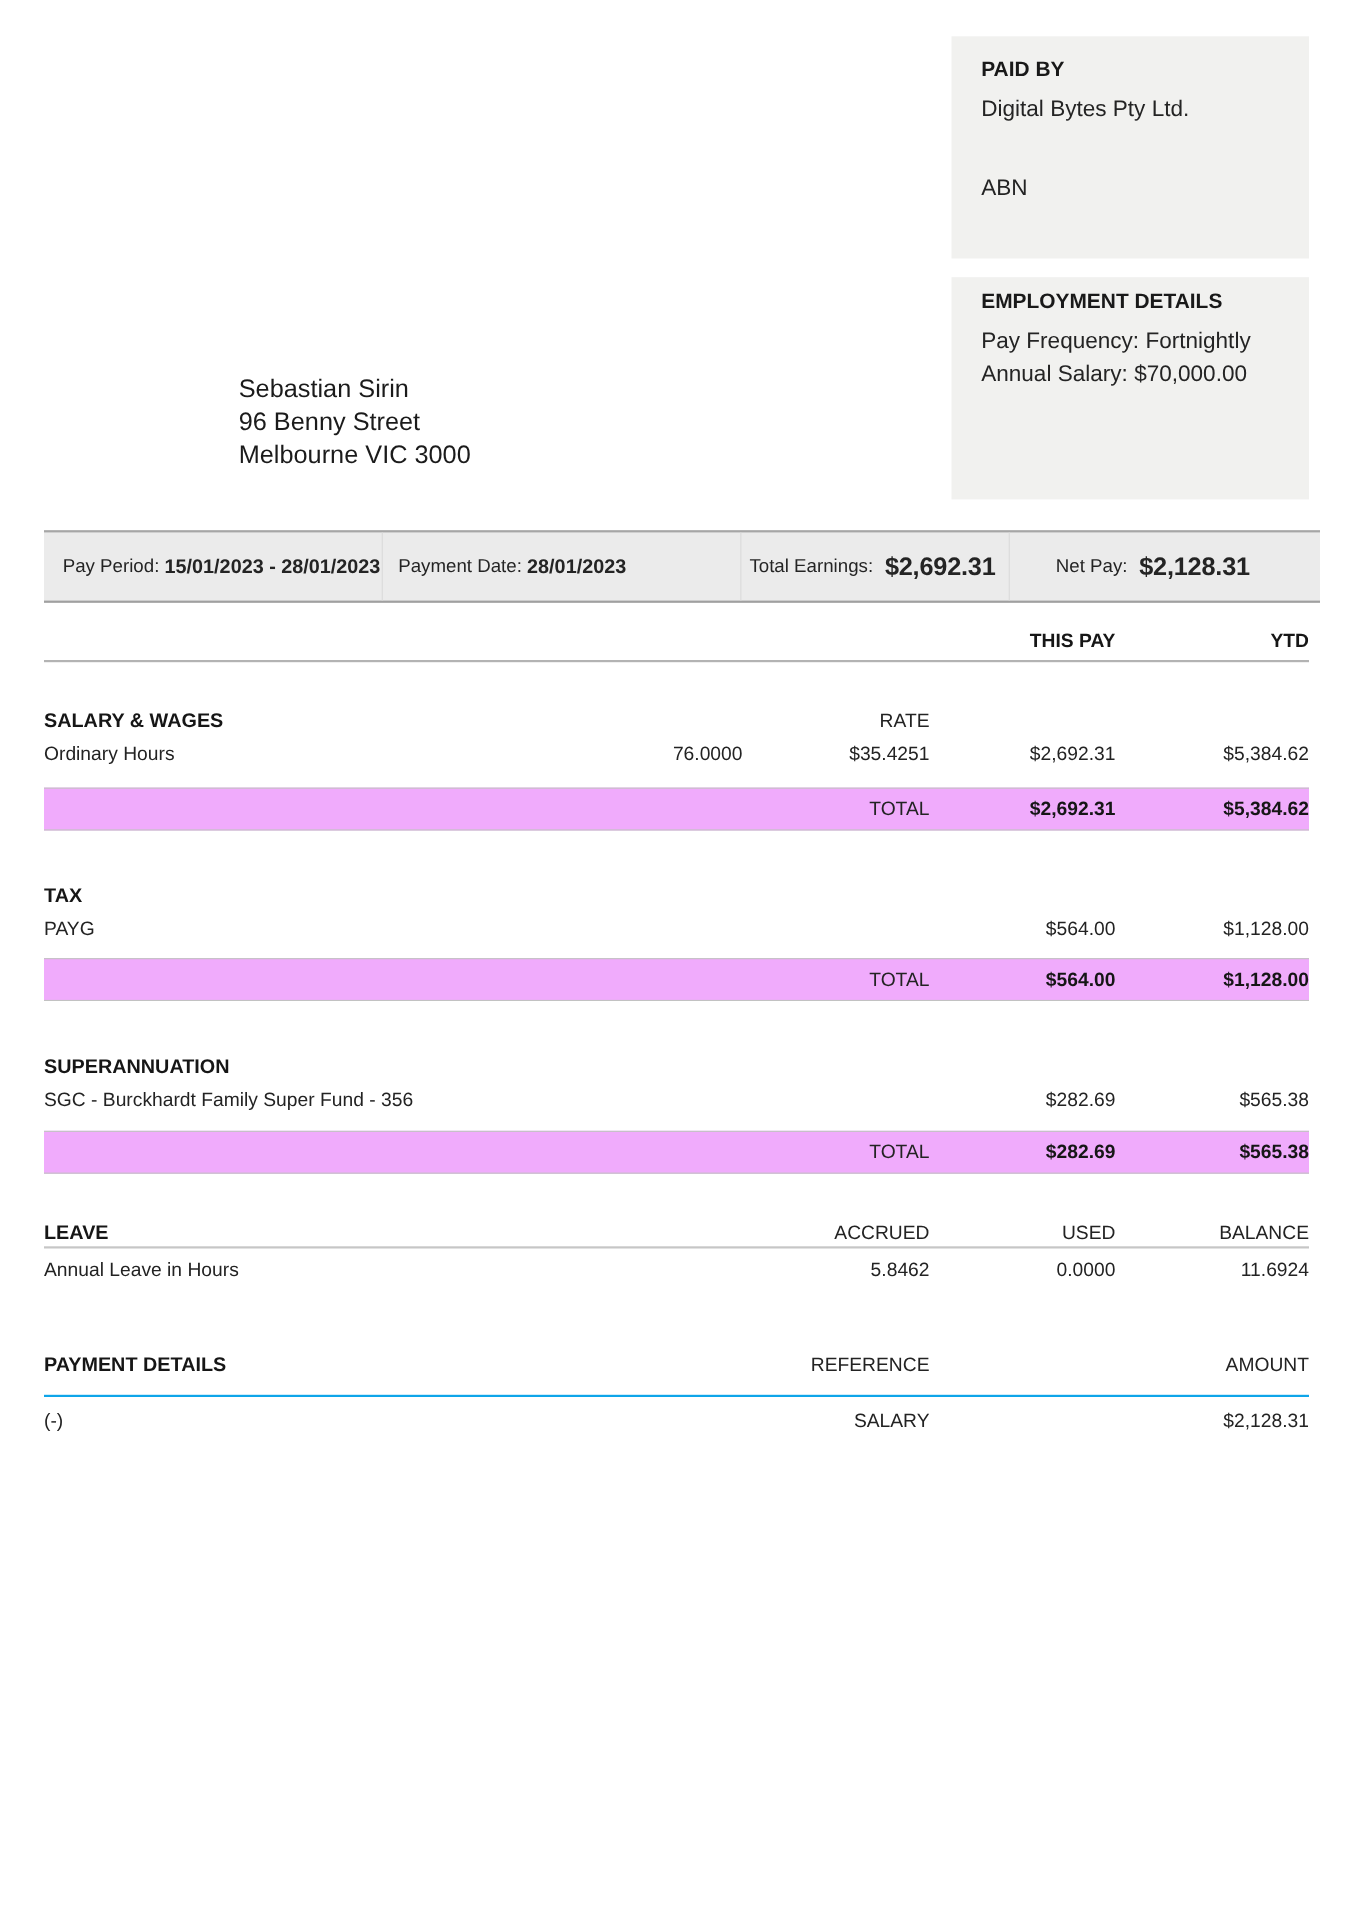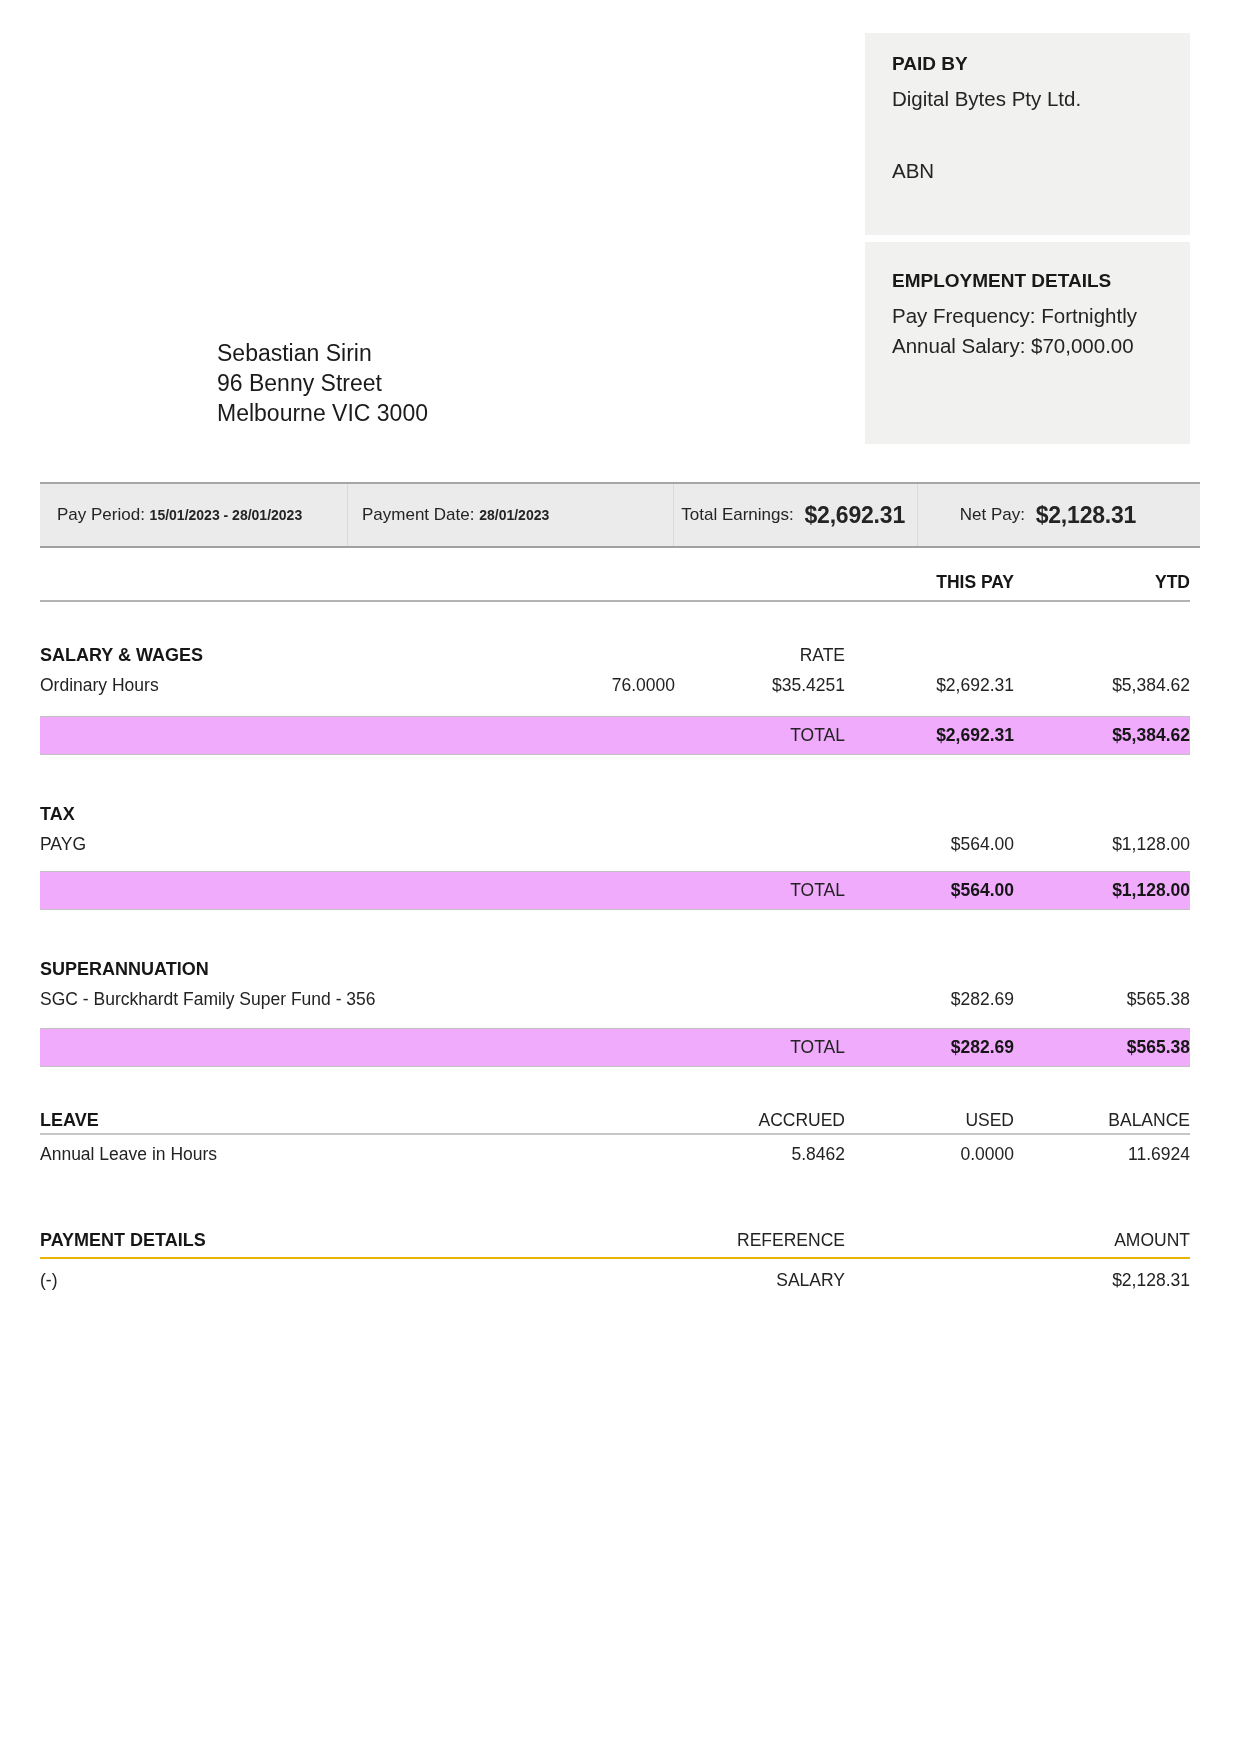--- a/index.html
+++ b/index.html
@@ -7,39 +7,39 @@
   .page {
     position:relative; width:1240px; height:1755px; background:#ffffff;
     font-family:"Liberation Sans", sans-serif; color:#1e1e1e; overflow:hidden;
   }
   
   .info-box {
     position:absolute; left:865px; width:325px; height:202px;
     background:#f1f1ef; padding:20px 20px 0 27px;
   }
   .box-paid-by { top:33px; }
-  .box-employment { top:242px; padding-top:28px; }
+  .box-employment { top:252px; padding-top:12px; }
   .box-title { font-size:19px; font-weight:bold; color:#191919; margin-bottom:9px; }
   .box-line { font-size:20.5px; color:#242424; line-height:30px; }
   .abn-line { margin-top:42px; }
   
   .address { position:absolute; left:217px; top:338px; font-size:23px; line-height:30px; color:#1b1b1b; }
   
   .summary-bar {
     position:absolute; left:40px; top:482px; width:1160px; height:66px;
     background:#ebebeb; border-top:2px solid #a6a6a6; border-bottom:2px solid #a0a0a0;
     display:flex; align-items:stretch; font-size:17px; color:#242424;
   }
   .bar-cell { display:flex; align-items:center; }
   .bar-c1 { width:307px; padding-left:17px; }
   .bar-c2 { width:326px; padding-left:14px; border-left:1px solid #dadada; }
   .bar-c3 { width:244px; justify-content:flex-end; padding-right:12px; border-left:1px solid #dadada; }
   .bar-c4 { flex:1; justify-content:center; padding-right:22px; border-left:1px solid #dadada; }
   .bar-label { white-space:pre; }
-  .bar-value-bold { font-weight:bold; font-size:14px; white-space:pre;text-align:center; }
+  .bar-value-bold { font-weight:bold; font-size:18px; white-space:pre;text-align:center; }
   .bar-value-big { font-weight:bold; font-size:23px; margin-left:6px; letter-spacing:-0.2px; }
   
   .table { position:absolute; left:40px; top:560px; width:1150px; font-size:17.5px; color:#232323; }
   .trow { display:grid; grid-template-columns:460px 175px 170px 169px 176px; align-items:baseline; }
   .c-num, .c-rate, .c-thispay, .c-ytd { text-align:right; }
   .bold { font-weight:bold; color:#161616; }
   .cols-header { padding:12px 0 7px; border-bottom:2px solid #b3b3b3; }
   .section-title { font-size:18px; font-weight:bold; color:#161616; }
   .title-row { line-height:22px; }
   .data-row { line-height:22px; margin-top:8px; }
@@ -49,21 +49,21 @@
   }
   .mt-salary-title { margin-top:42px; }
   .mt-total-salary { margin-top:20px; }
   .mt-tax-title { margin-top:48px; }
   .mt-total-tax { margin-top:16px; }
   .mt-super-title { margin-top:48px; }
   .mt-total-super { margin-top:18px; }
   .mt-leave-header { margin-top:42px; }
   .leave-header { padding-bottom:2px; border-bottom:2px solid #c6c6c6; }
   .mt-payment-header { margin-top:64px; }
-  .payment-header { padding-bottom:6px; border-bottom:2px solid #eab308; }
+  .payment-header { padding-bottom:17px; border-bottom:2px solid #0ea5e9; }
   .mt-payment-row { margin-top:10px; }
 </style>
 </head>
 <body>
 
 <div class="page">
 
   <div class="info-box box-paid-by">
     <div class="box-title">PAID BY</div>
     <div class="box-line">Digital Bytes Pty Ltd.</div>

